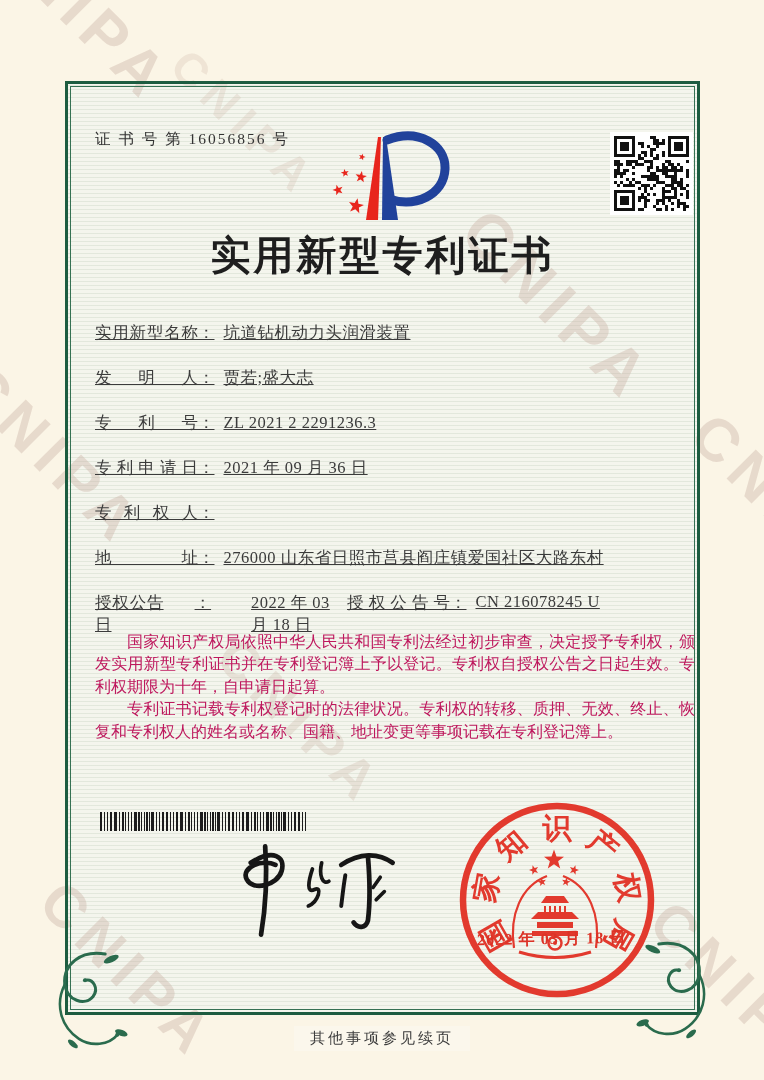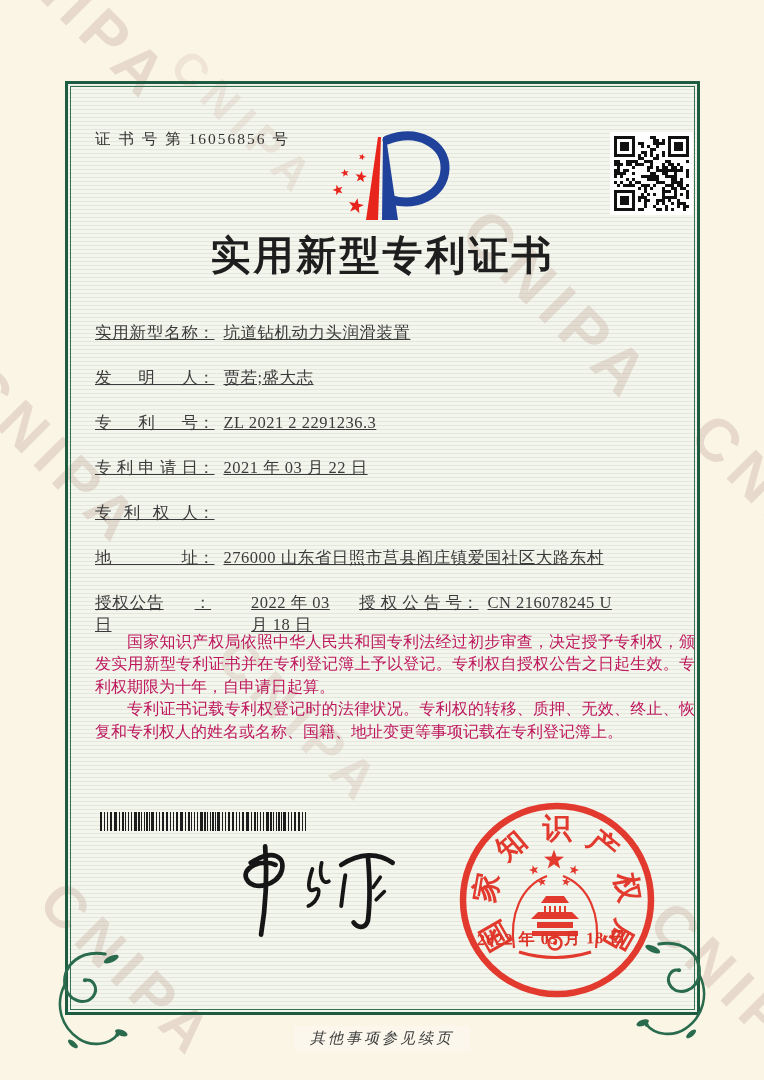--- a/index.html
+++ b/index.html
@@ -23,39 +23,39 @@
   .qr{position:absolute;left:610px;top:132px;width:83px;height:83px;background:#fff;
       box-sizing:border-box;padding:4px;}
   .title{position:absolute;left:65px;top:228px;width:635px;text-align:center;
          font-size:40px;font-weight:700;letter-spacing:3px;color:#1e1e1e;}
   .fields{position:absolute;left:95px;top:322px;width:600px;font-size:16.5px;color:#3b3b3b;}
   .frow{display:flex;align-items:baseline;height:45px;text-decoration:underline;}
   .flabel{display:inline-block;width:103px;text-align:justify;text-align-last:justify;}
   .fcolon{margin-right:9px;}
   .fvalue{letter-spacing:.5px;}
   .pair1{width:252px;flex:none;display:flex;align-items:baseline;gap:31px;}
-  .pair2{display:flex;align-items:center;margin-left:12px;}
+  .pair2{display:flex;align-items:flex-start;}
   .paras{position:absolute;left:95px;top:631px;width:600px;font-size:16px;line-height:22.4px;
          color:#be185d;text-align:justify;}
   .paras p{margin:0;text-indent:2em;}
   .barcode{position:absolute;left:100px;top:812px;width:214px;height:19px;display:flex;}
   .bar{background:#1c1c1c;height:100%;flex:none;}
   .signer{position:absolute;left:112px;top:862px;font-family:"Liberation Sans",sans-serif;
           font-size:18px;color:#2c2c2c;letter-spacing:3px;line-height:32px;}
   .signature{position:absolute;left:222px;top:840px;}
   .seal{position:absolute;left:457px;top:800px;opacity:.97;}
   .sealchar{font-size:29px;font-weight:700;fill:#e23428;text-anchor:middle;dominant-baseline:central;
             font-family:"Liberation Serif",serif;}
   .seal-date{position:absolute;left:477px;top:928px;color:#dc3226;font-weight:700;
              font-size:16.2px;letter-spacing:1px;transform:rotate(-1deg);z-index:4;}
   .page-info{position:absolute;left:65px;top:982px;width:635px;text-align:center;
              font-size:14.5px;letter-spacing:2px;color:#3a3a3a;}
   .note-wrap{position:absolute;left:0;top:1026px;width:764px;text-align:center;}
   .note{display:inline-block;background:#fbf7ec;padding:3px 16px;font-size:15px;
-        letter-spacing:3px;color:#3d3d3d;font-style:italic;}
+        letter-spacing:3px;color:#3d3d3d;}
   .orn{position:absolute;z-index:3;}
 </style>
 </head>
 <body>
 
 <div class="page">
 
   <div class="sheet"></div>
 
   <div class="wm" style="left:-38px;top:-28px;font-size:62px;">CNIPA</div>
@@ -312,21 +312,21 @@
         <span class="fvalue">贾若;盛大志</span>
       </div>
       <div class="frow">
         <span class="flabel">专利号</span>
           <span class="fcolon">：</span>
         <span class="fvalue">ZL 2021 2 2291236.3</span>
       </div>
       <div class="frow">
         <span class="flabel">专利申请日</span>
           <span class="fcolon">：</span>
-        <span class="fvalue">2021 年 03 月 22 日</span>
+        <span class="fvalue">2021 年 09 月 36 日</span>
       </div>
       <div class="frow">
         <span class="flabel">专利权人</span>
           <span class="fcolon">：</span>
       </div>
       <div class="frow">
         <span class="flabel">地址</span>
           <span class="fcolon">：</span>
         <span class="fvalue">276000 山东省日照市莒县阎庄镇爱国社区大路东村</span>
       </div>

